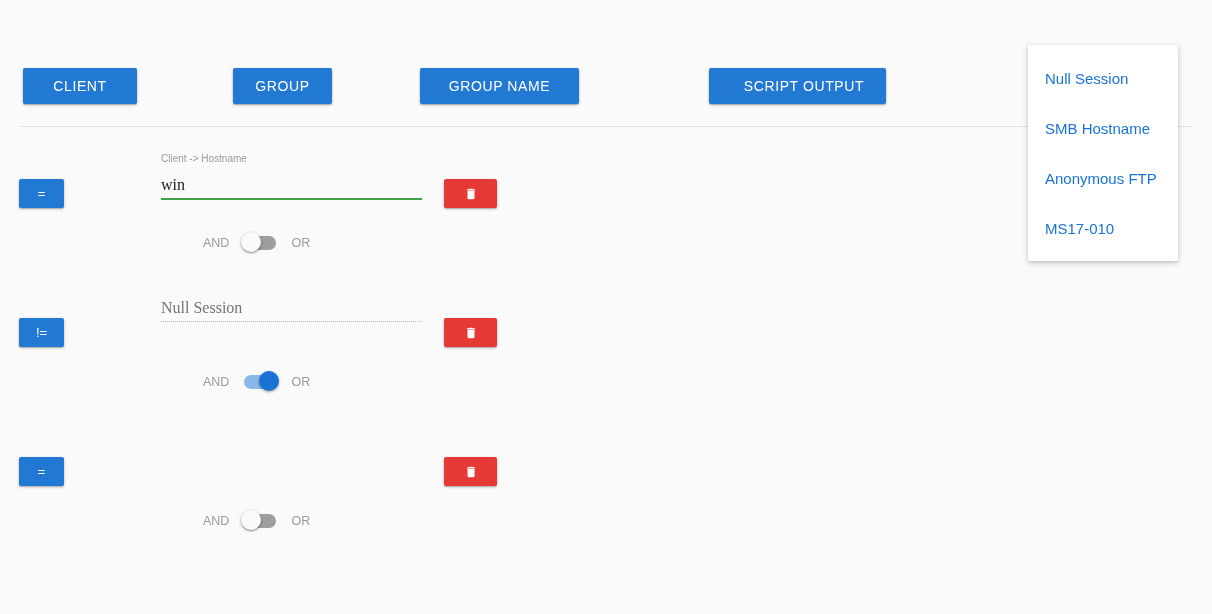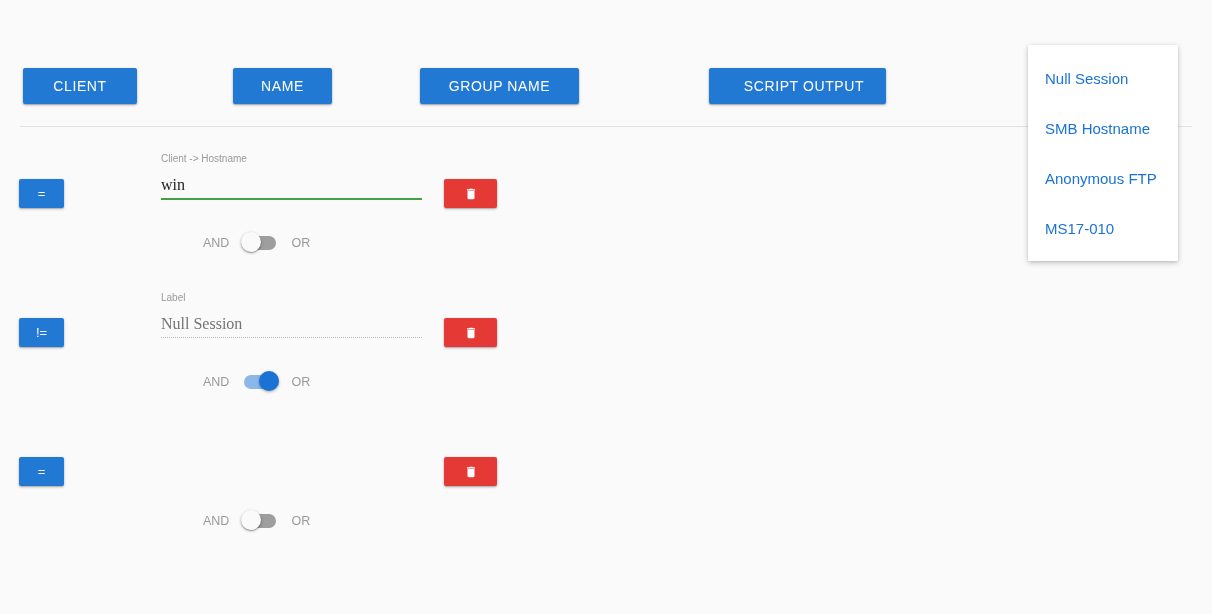--- a/index.html
+++ b/index.html
@@ -214,21 +214,21 @@
     font-family: "Liberation Sans", sans-serif;
     cursor: pointer;
     white-space: nowrap;
   }
 </style>
 </head>
 <body>
 
 <div class="topbar">
   <button class="cat-btn b0">CLIENT</button>
-  <button class="cat-btn b1">NAME</button>
+  <button class="cat-btn b1">GROUP</button>
   <button class="cat-btn b2">GROUP NAME</button>
   <button class="cat-btn b3">SCRIPT OUTPUT</button>
 </div>
 
 <div class="divider"></div>
 
 <div class="rules">
 
   <div class="rule-row">
     <button class="op-btn">=</button>
@@ -250,21 +250,20 @@
         <span class="track"></span>
         <span class="knob"></span>
       </span>
       <span class="andor-label">OR</span>
     </div>
   </div>
 
   <div class="rule-row">
     <button class="op-btn">!=</button>
     <div class="field">
-      <div class="field-label">Label</div>
       <input class="field-value placeholder" type="text" placeholder="Null Session" style="">
       <div class="underline dotted"></div>
     </div>
     <button class="del-btn">
       <span>
         <svg width="14" height="16" viewBox="0 0 24 24" fill="#ffffff" aria-hidden="true">
           <path d="M6 19c0 1.1.9 2 2 2h8c1.1 0 2-.9 2-2V7H6v12zM19 4h-3.5l-1-1h-5l-1 1H5v2h14V4z"></path>
         </svg>
       </span>
     </button>

